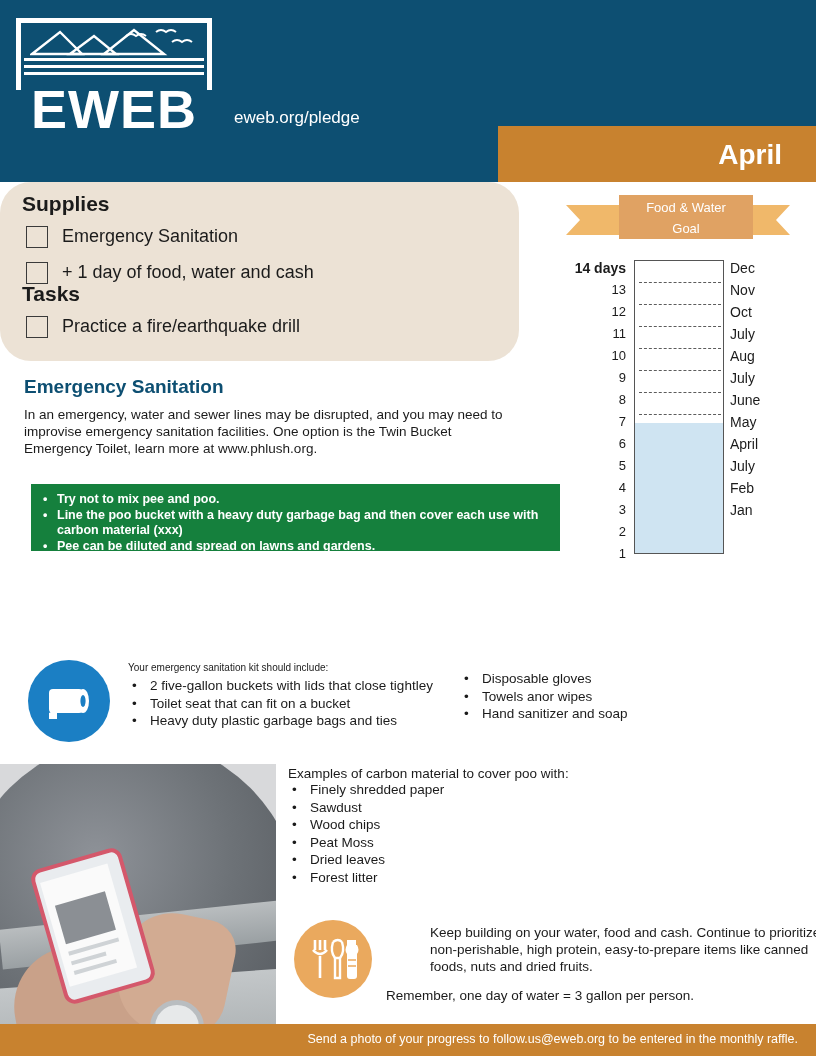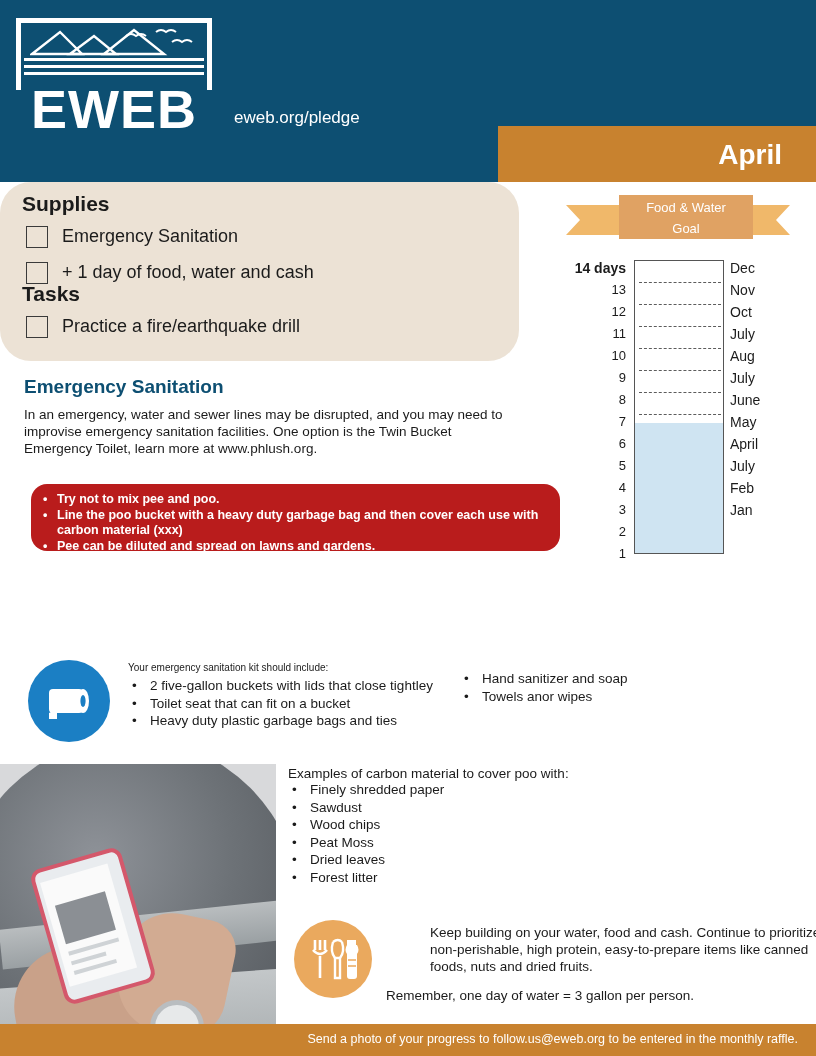--- a/index.html
+++ b/index.html
@@ -146,22 +146,21 @@
     left: 24px; top: 406px;
     width: 490px;
     font-size: 13.5px;
     line-height: 17px;
     color: #1b1b1b;
   }
   .tip-box {
     position: absolute;
     left: 31px; top: 484px;
     width: 529px; height: 67px;
-    background: #b91c1c;
-    border-radius: 16px;
+    background: #15803d;
   }
   .tip-list {
     margin: 0;
     padding: 8px 10px 0 26px;
     list-style: none;
     color: #ffffff;
     font-size: 12.5px;
     font-weight: bold;
     line-height: 15.5px;
   }
@@ -563,22 +562,23 @@
     <path d="M4 34 L4 40 L12 40 L12 30 Z" fill="#ffffff"></path>
   </svg>
 </div>
 <div class="kit-intro">Your emergency sanitation kit should include:</div>
 <ul class="plain kit-col-a">
   <li>2 five-gallon buckets with lids that close tightley</li>
   <li>Toilet seat that can fit on a bucket</li>
   <li>Heavy duty plastic garbage bags and ties</li>
 </ul>
 <ul class="plain kit-col-b">
+  <li>Disposable gloves</li>
+  <li>Towels anor wipes</li>
   <li>Hand sanitizer and soap</li>
-  <li>Towels anor wipes</li>
 </ul>
 
 <div class="photo">
   <div class="photo-bg"></div>
   <div class="photo-counter"></div>
   <div class="photo-counter2"></div>
   <div class="photo-hand"></div>
   <div class="photo-hand2"></div>
   <div class="photo-phone">
     <div class="phone-screen">

